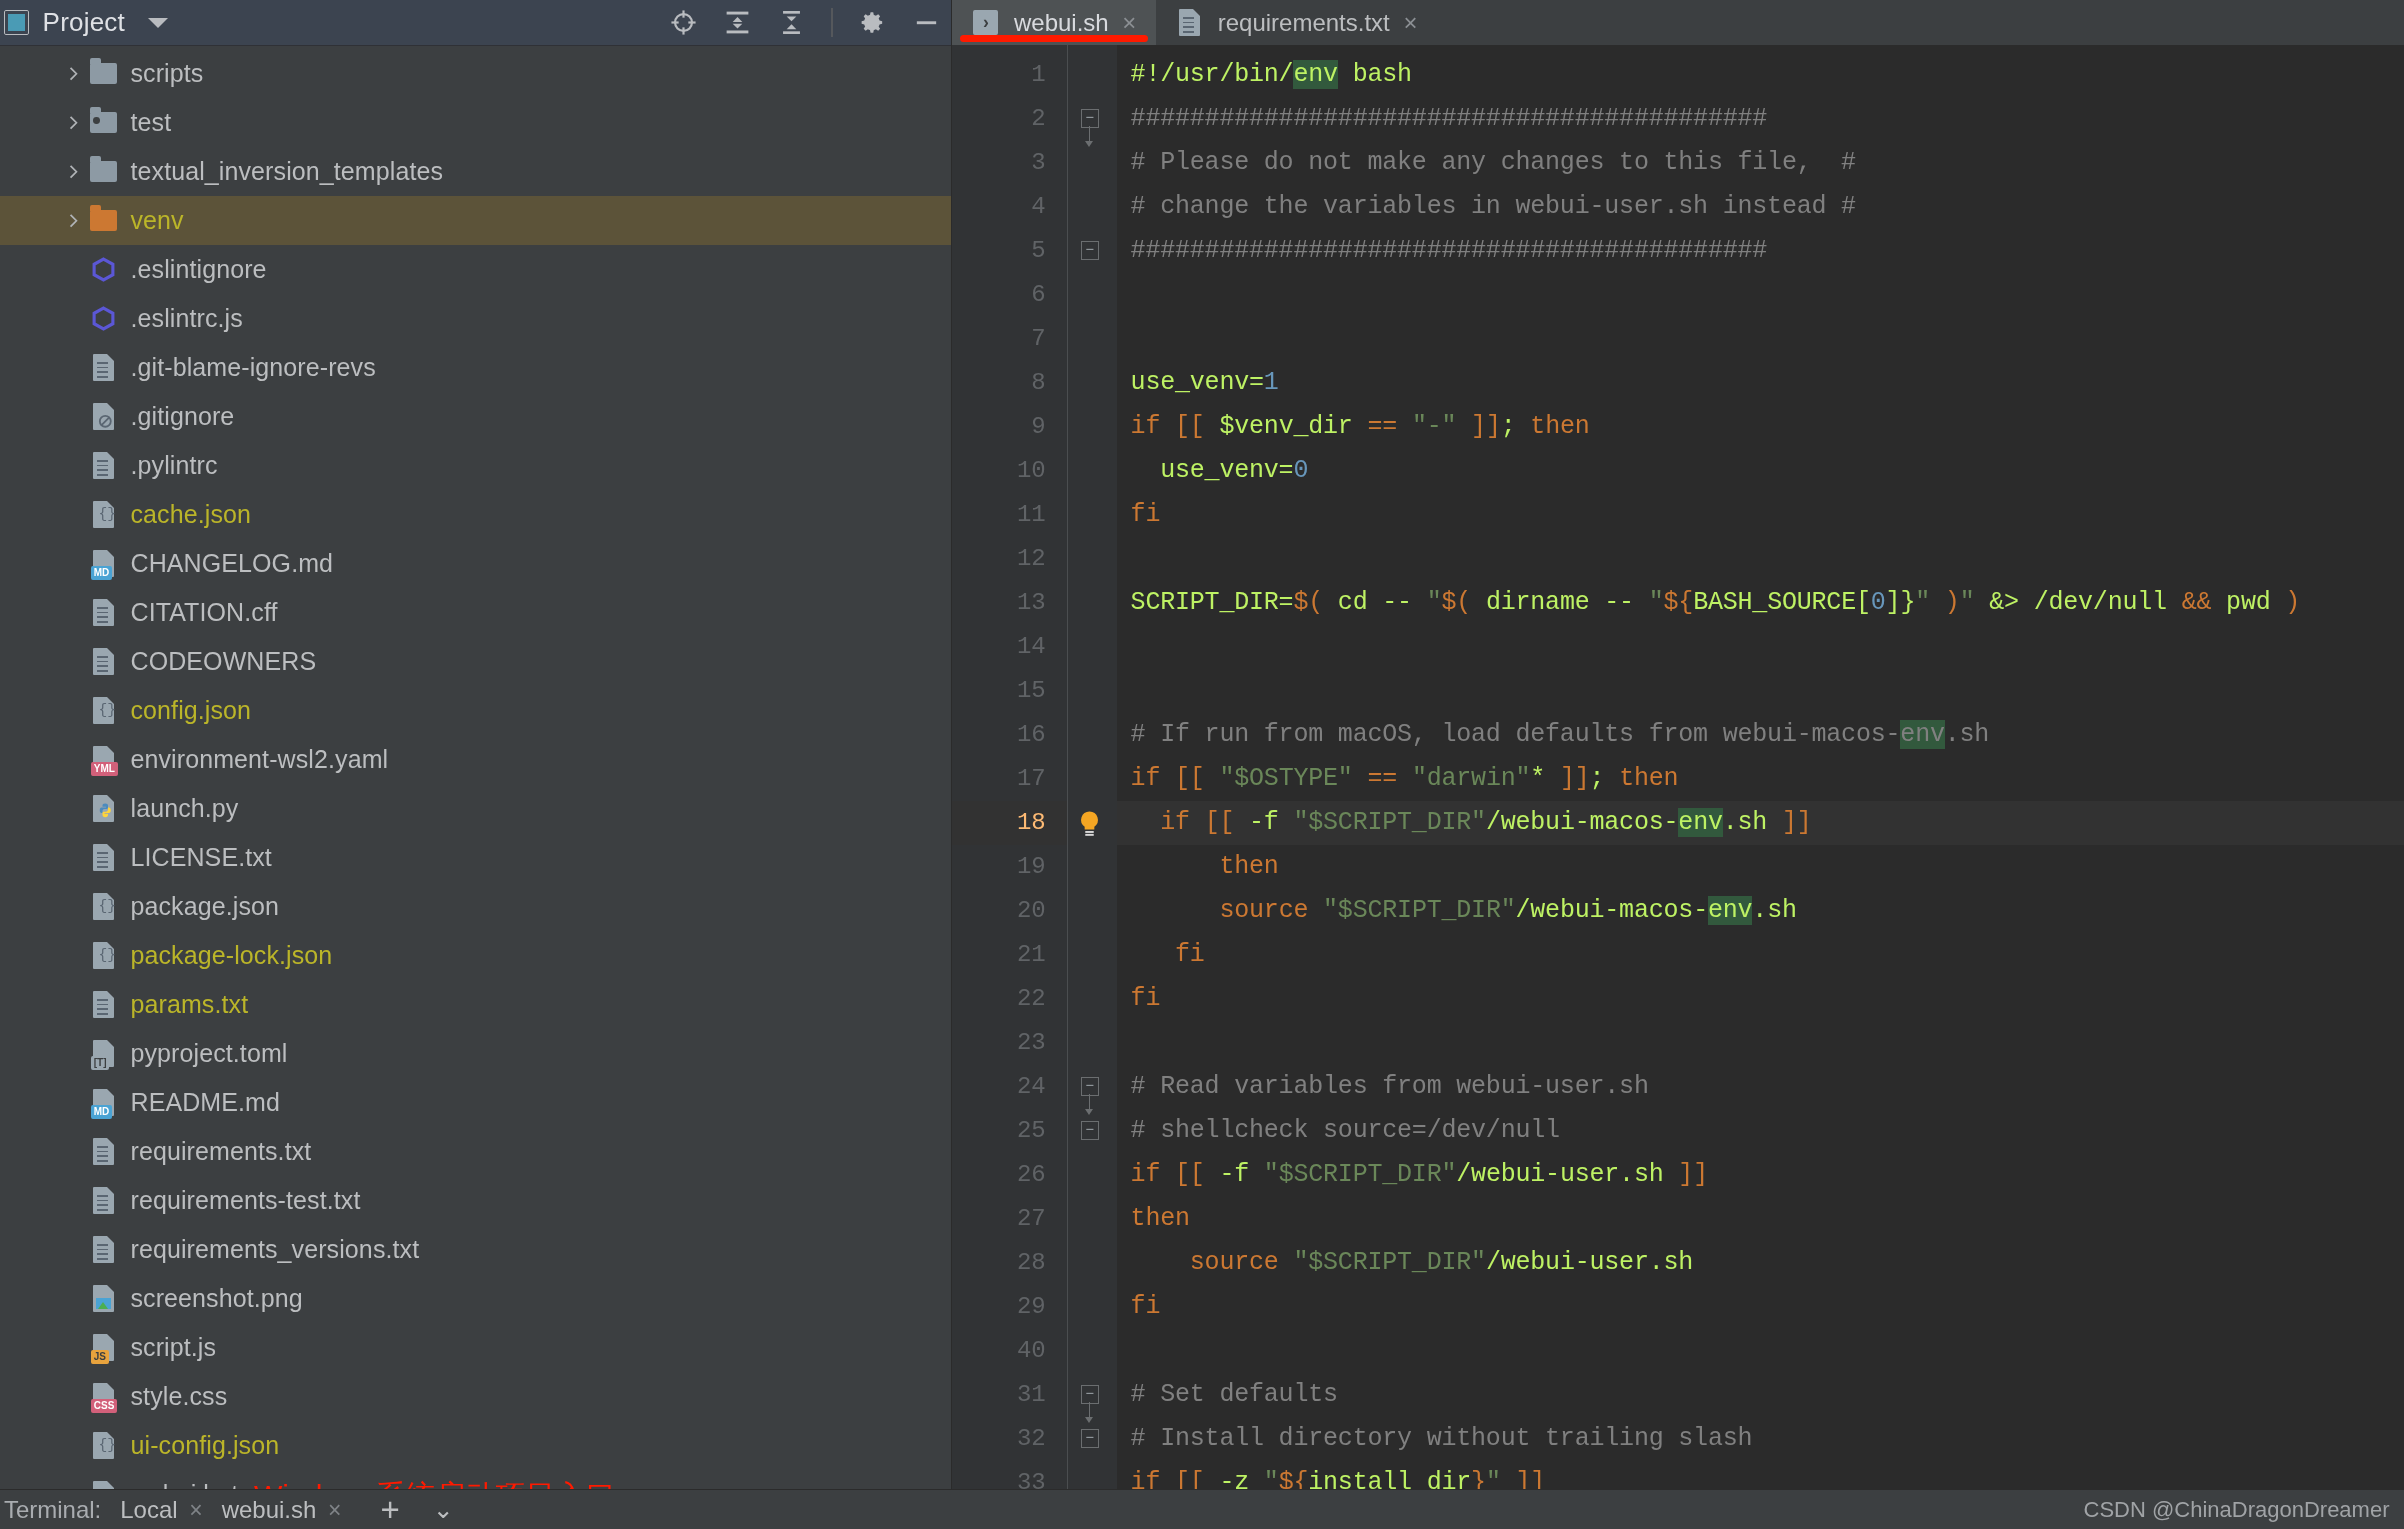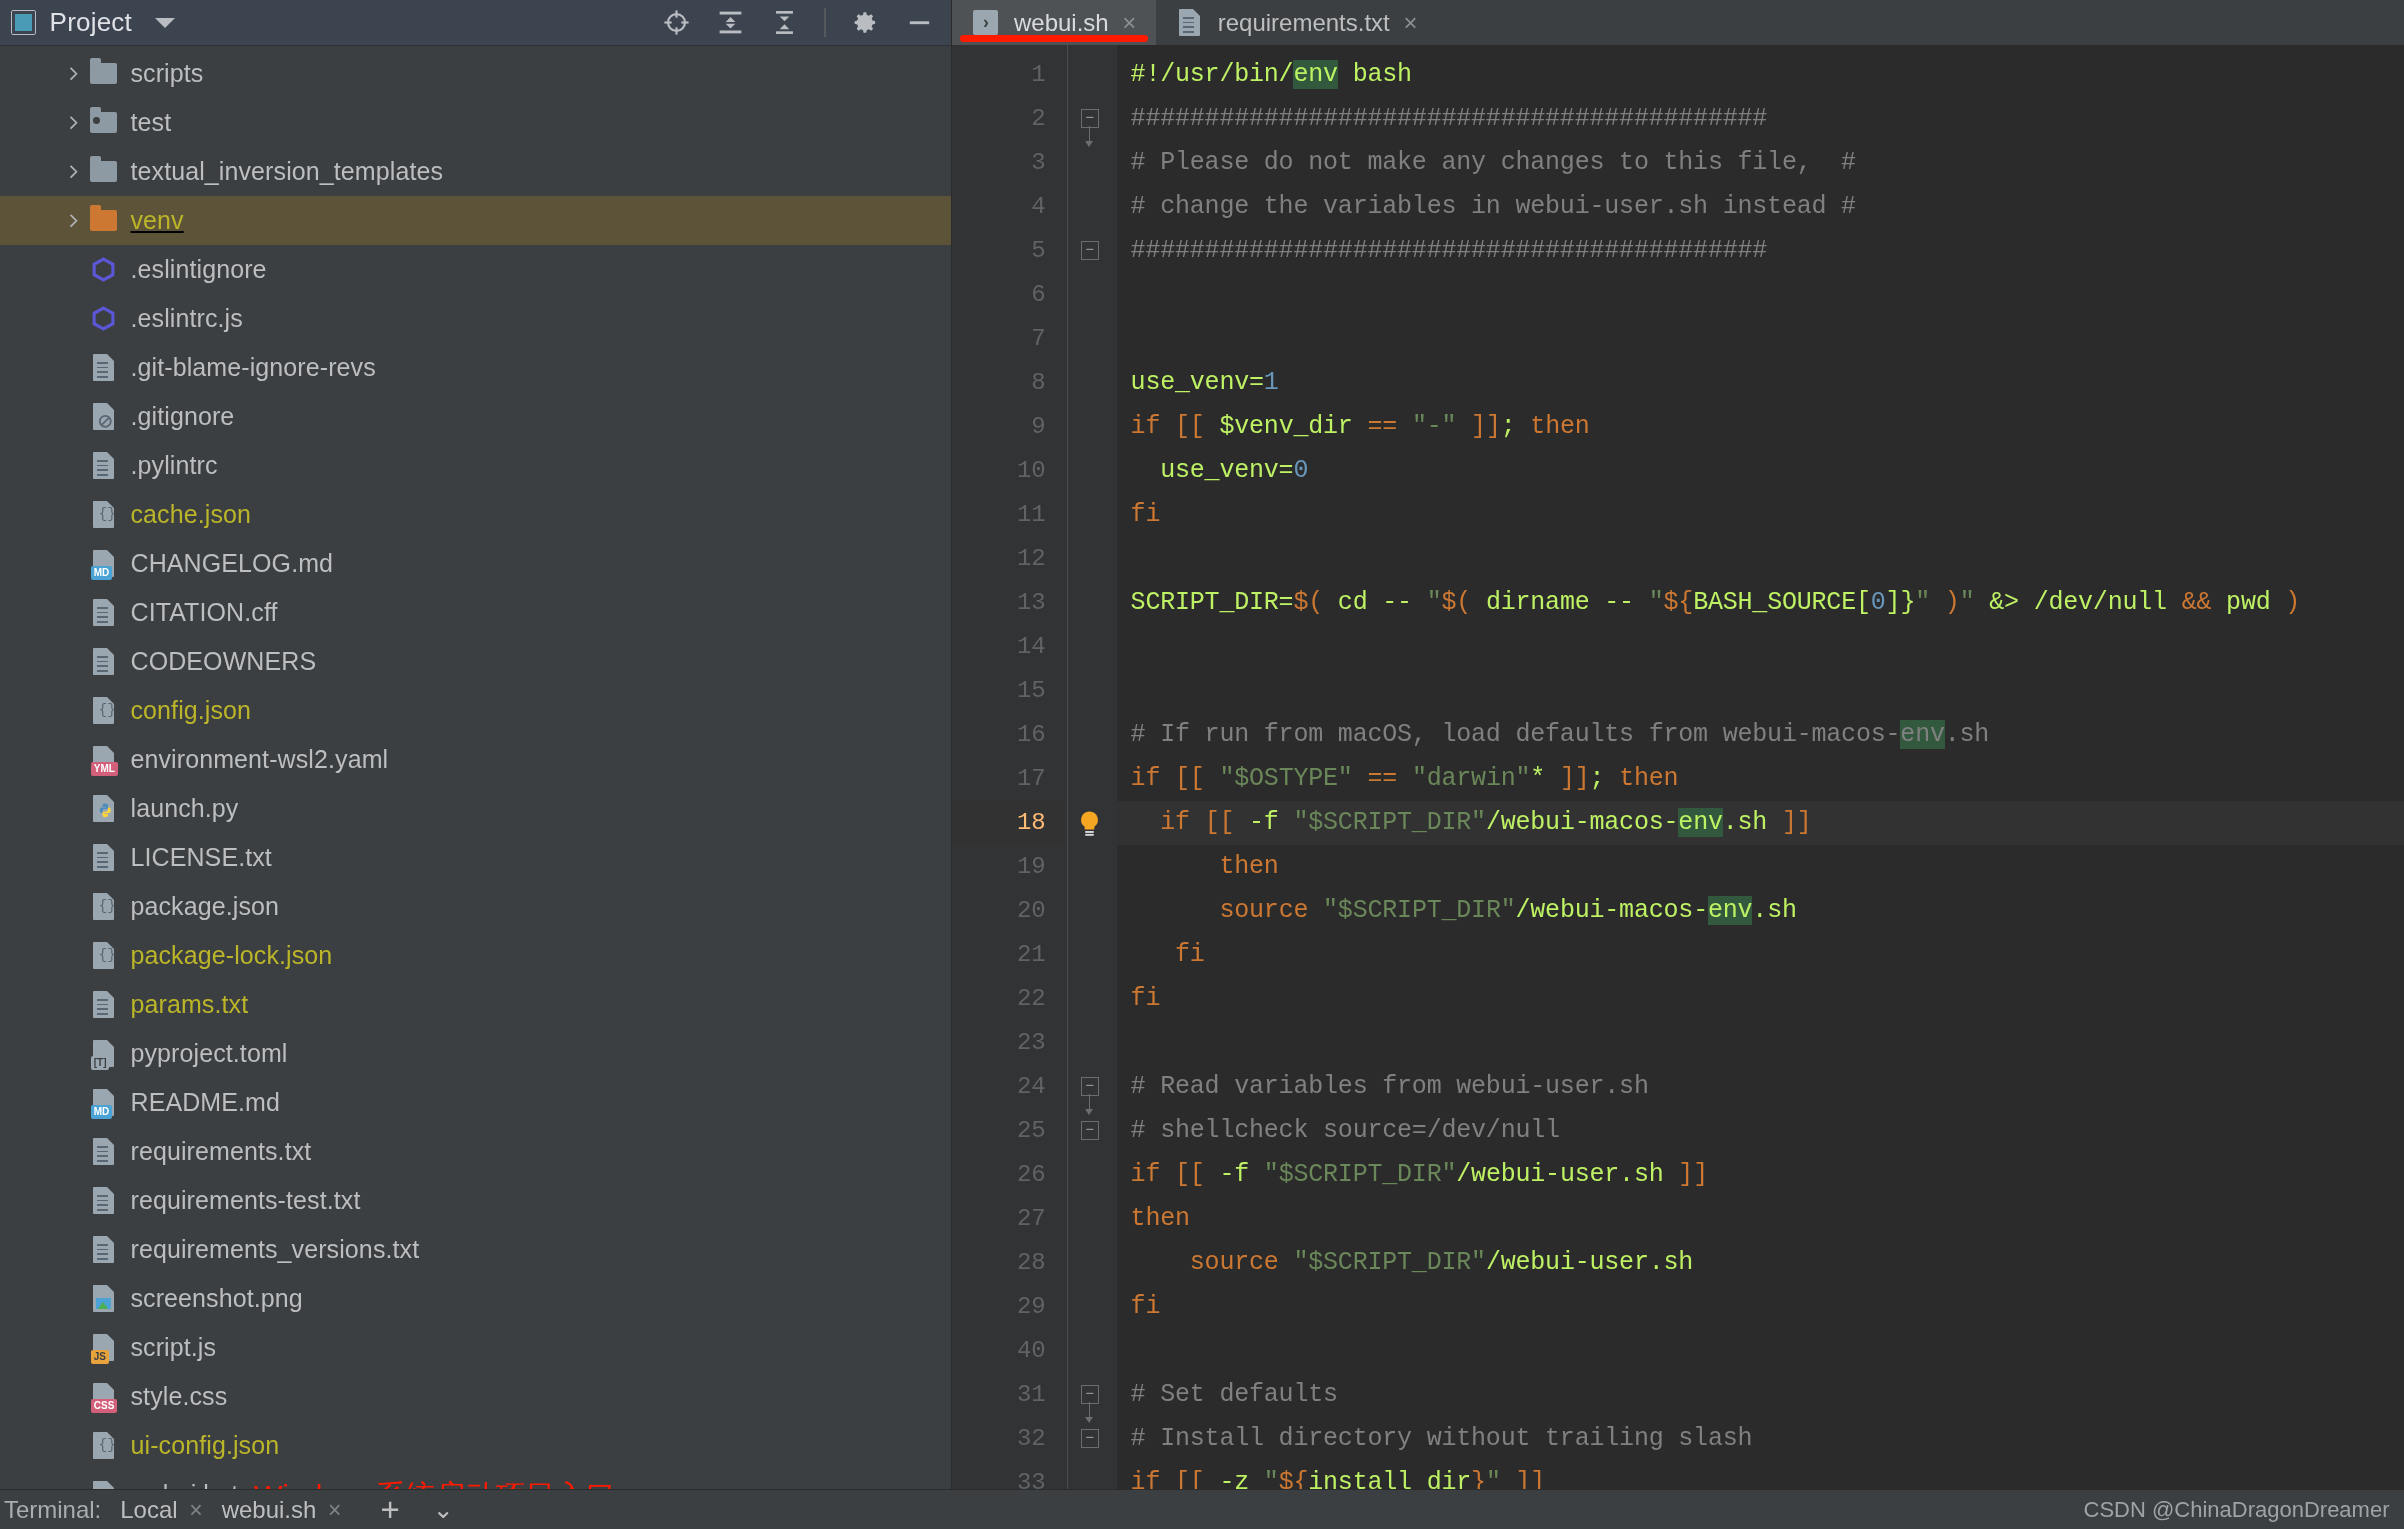--- a/index.html
+++ b/index.html
@@ -6,33 +6,33 @@
   body{
     width:2405px;height:1529px;overflow:hidden;
     font-family:"Liberation Sans", sans-serif;
     -webkit-font-smoothing:antialiased;
   }
   .ide{position:relative;width:2405px;height:1529px;display:flex;flex-direction:column;background:#3c3f41;}
   .ide-main{display:flex;flex:1;min-height:0;}
 
   
   .project-panel{width:951px;flex:0 0 951px;display:flex;flex-direction:column;background:#3c3f41;border-right:1.9px solid #2b2b2b;}
-  .panel-header{height:45px;flex:0 0 45px;display:flex;align-items:center;background:#3c4450;padding:0 11px;border-bottom:1px solid #2f3136;}
+  .panel-header{height:45px;flex:0 0 45px;display:flex;align-items:center;background:#3c4450;padding:0 4px;border-bottom:1px solid #2f3136;}
   .panel-title-wrap{display:flex;align-items:center;gap:13.6px;}
   .proj-glyph{width:25px;height:25px;border:1.9px solid #b9bcc0;border-radius:1.9px;box-sizing:border-box;display:block;padding:2.9px;}
   .proj-glyph i{display:block;width:100%;height:100%;background:#4a9bb5;}
   .panel-title{color:#dfe1e5;font-size:26px;letter-spacing:0.2px;}
   .caret-down{width:0;height:0;border-left:10.7px solid transparent;border-right:10.7px solid transparent;border-top:10.7px solid #b9bcc0;margin-left:9.7px;}
   .panel-actions{margin-left:auto;display:flex;align-items:center;gap:25px;padding-right:5.8px;}
   .tb-icon{width:29px;height:29px;display:flex;align-items:center;justify-content:center;}
   .tb-sep{width:1.9px;height:29px;background:#55585c;}
 
   .tree{flex:1;overflow:hidden;padding-top:3px;position:relative;background:#3c3f41;}
   .row{height:49px;display:flex;align-items:center;position:relative;white-space:nowrap;box-sizing:border-box;}
-  .row.hl-venv{background:#5c5339;text-decoration:underline;}
+  .row.hl-venv{background:#5c5339;}
   .arrow{width:25px;height:25px;flex:0 0 25px;display:flex;align-items:center;justify-content:center;margin-right:3.9px;}
   .arrow svg{display:block;}
   .arrow.blank{visibility:hidden;}
   .ficon{width:29px;height:29px;flex:0 0 29px;margin-right:12.6px;display:flex;align-items:center;justify-content:center;position:relative;}
   .label{font-size:25px;color:#bcbec0;letter-spacing:0.1px;}
   .label.yellow{color:#bbb529;}
   .indent-1{padding-left:60px;}
   .indent-2{padding-left:60px;}
 
   

